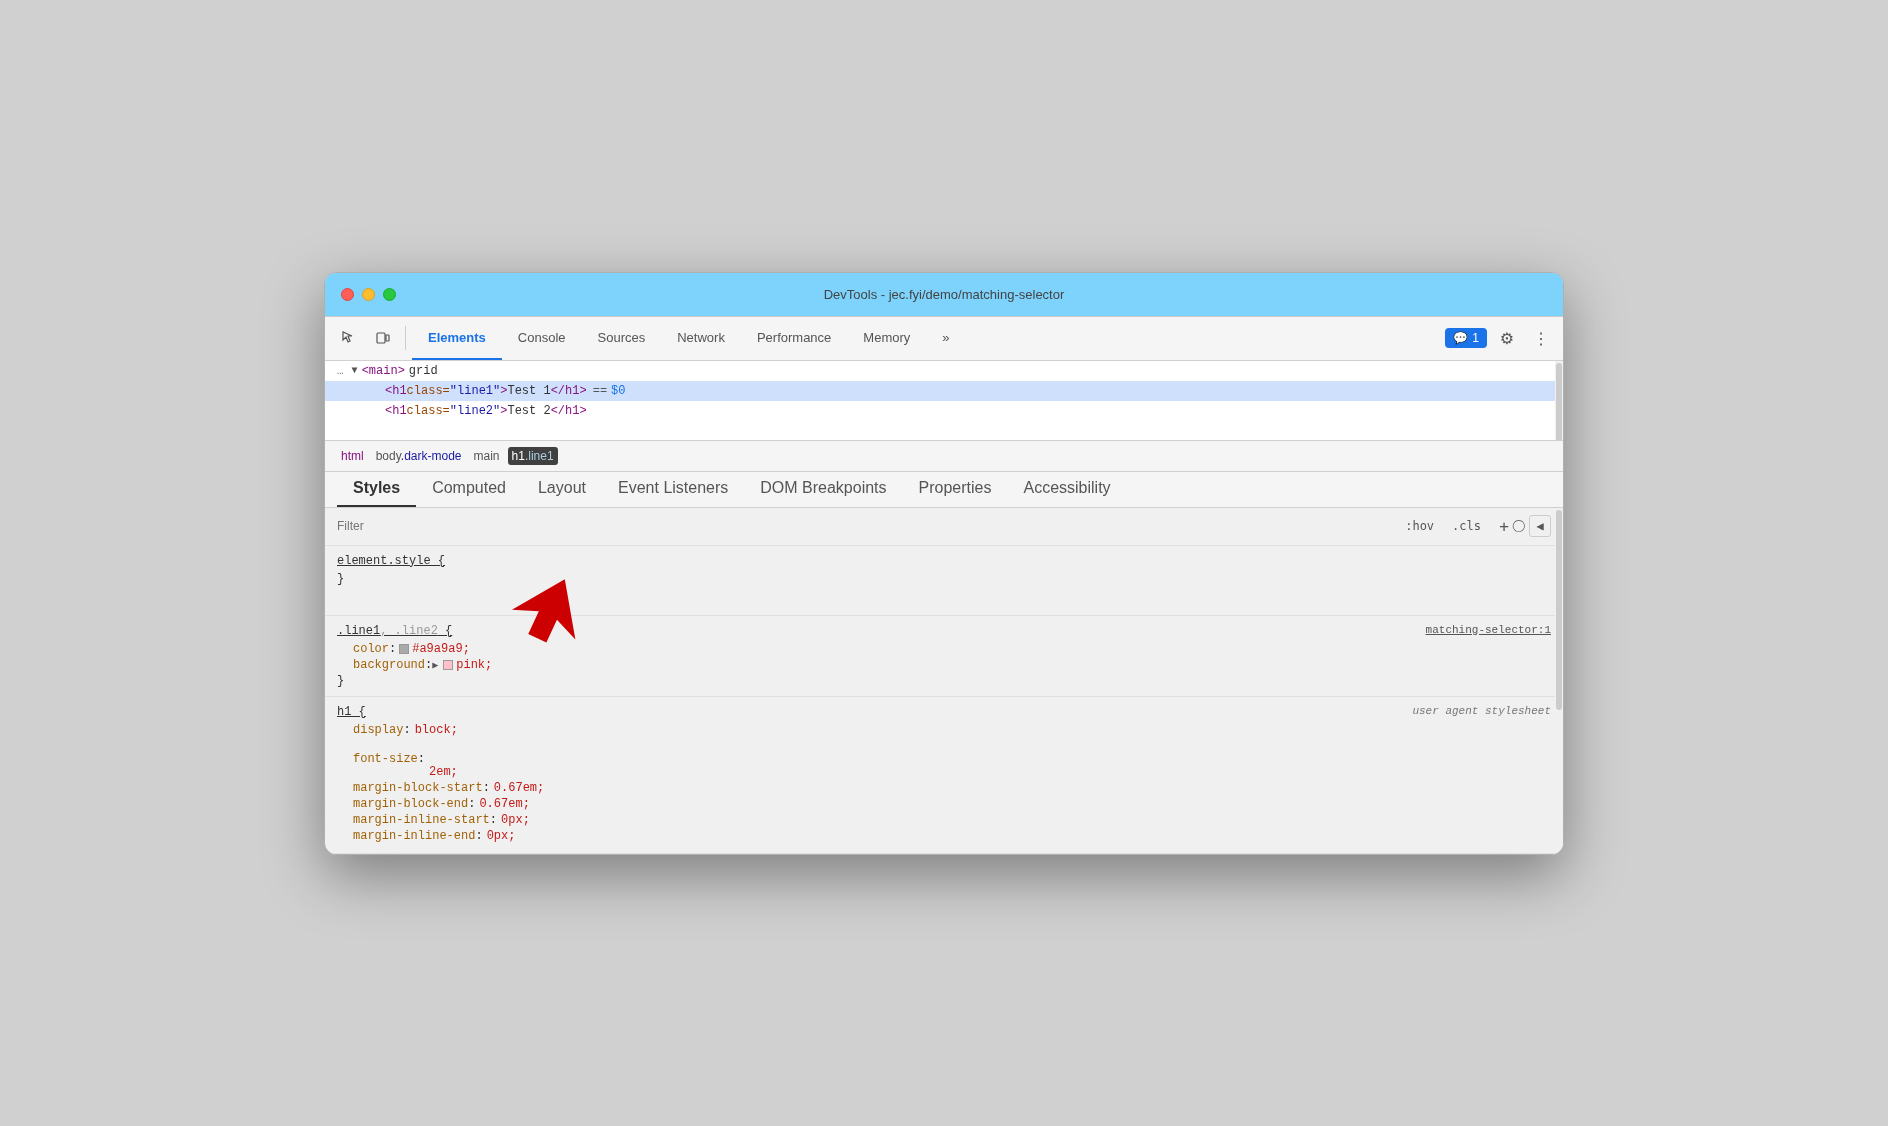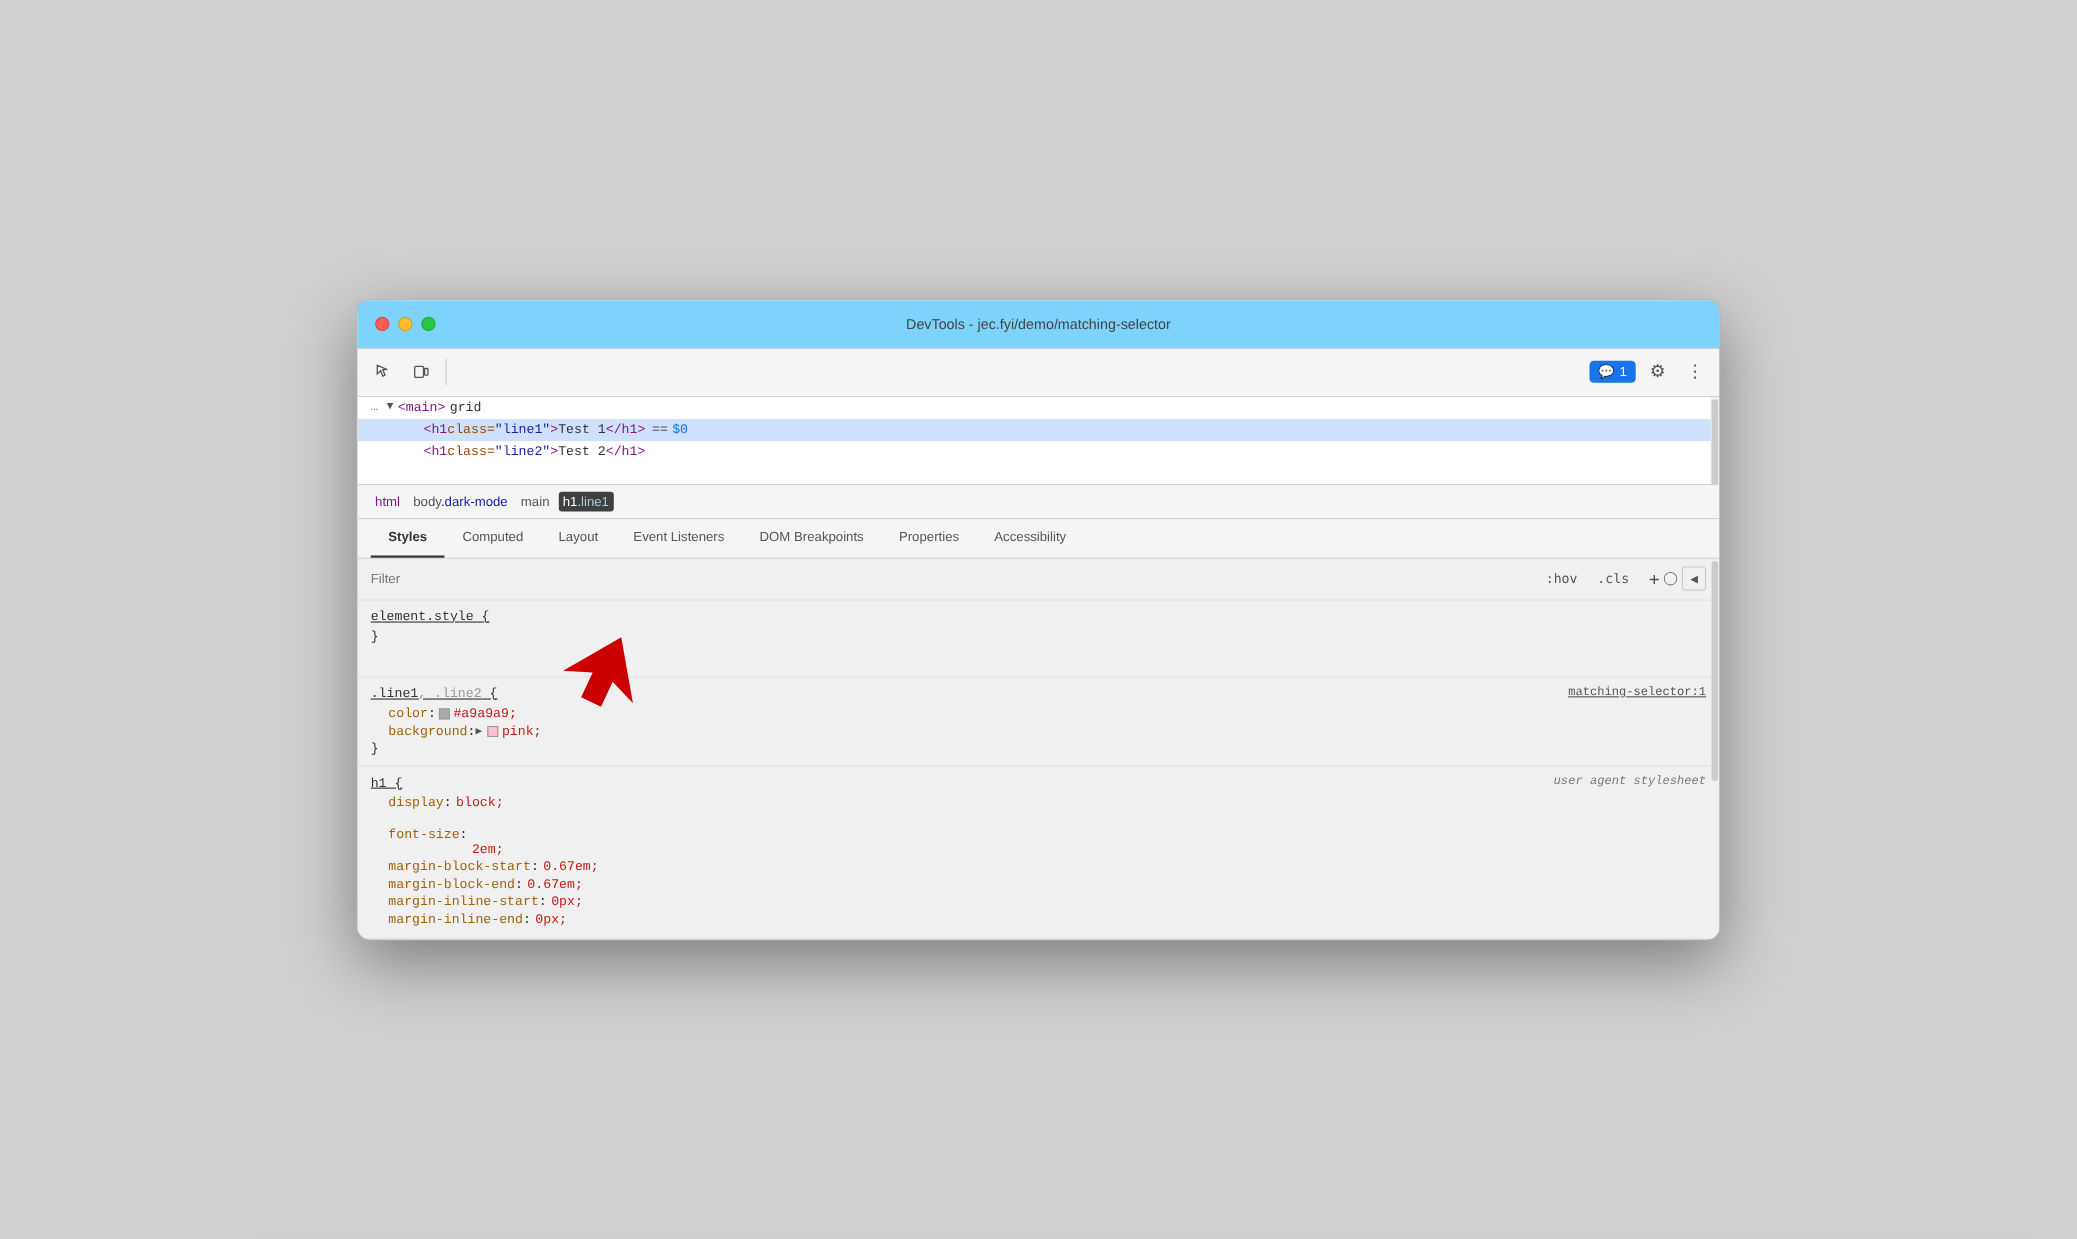--- a/index.html
+++ b/index.html
@@ -208,21 +208,21 @@
       align-items: center;
       padding: 0 12px;
       height: 36px;
       gap: 0;
     }
     .subpanel-tab {
       padding: 0 16px;
       height: 100%;
       display: flex;
       align-items: center;
-      font-size: 12px;
+      font-size: 16px;
       cursor: pointer;
       color: #555;
       border-bottom: 2px solid transparent;
       white-space: nowrap;
     }
     .subpanel-tab.active {
       color: #333;
       border-bottom: 2px solid #333;
       font-weight: 600;
     }
@@ -393,20 +393,29 @@
       </svg>
     </button>
     <button class="toolbar-icon-btn" title="Toggle device toolbar">
       <svg width="16" height="16" viewBox="0 0 16 16" fill="none">
         <rect x="2" y="3" width="8" height="10" rx="1" stroke="#555" stroke-width="1.2" fill="none"></rect>
         <rect x="11" y="5" width="3" height="6" rx="0.5" stroke="#555" stroke-width="1.2" fill="none"></rect>
       </svg>
     </button>
     <div class="toolbar-separator"></div>
 
+    <div class="devtools-tabs">
+      <div class="devtools-tab active">Elements</div>
+      <div class="devtools-tab">Console</div>
+      <div class="devtools-tab">Sources</div>
+      <div class="devtools-tab">Network</div>
+      <div class="devtools-tab">Performance</div>
+      <div class="devtools-tab">Memory</div>
+      <div class="devtools-tab">»</div>
+    </div>
 
     <div class="toolbar-right">
       <div class="chat-badge">
         <span>💬</span>
         <span>1</span>
       </div>
       <button class="toolbar-icon-btn">⚙</button>
       <div class="more-btn">⋮</div>
     </div>
   </div>

